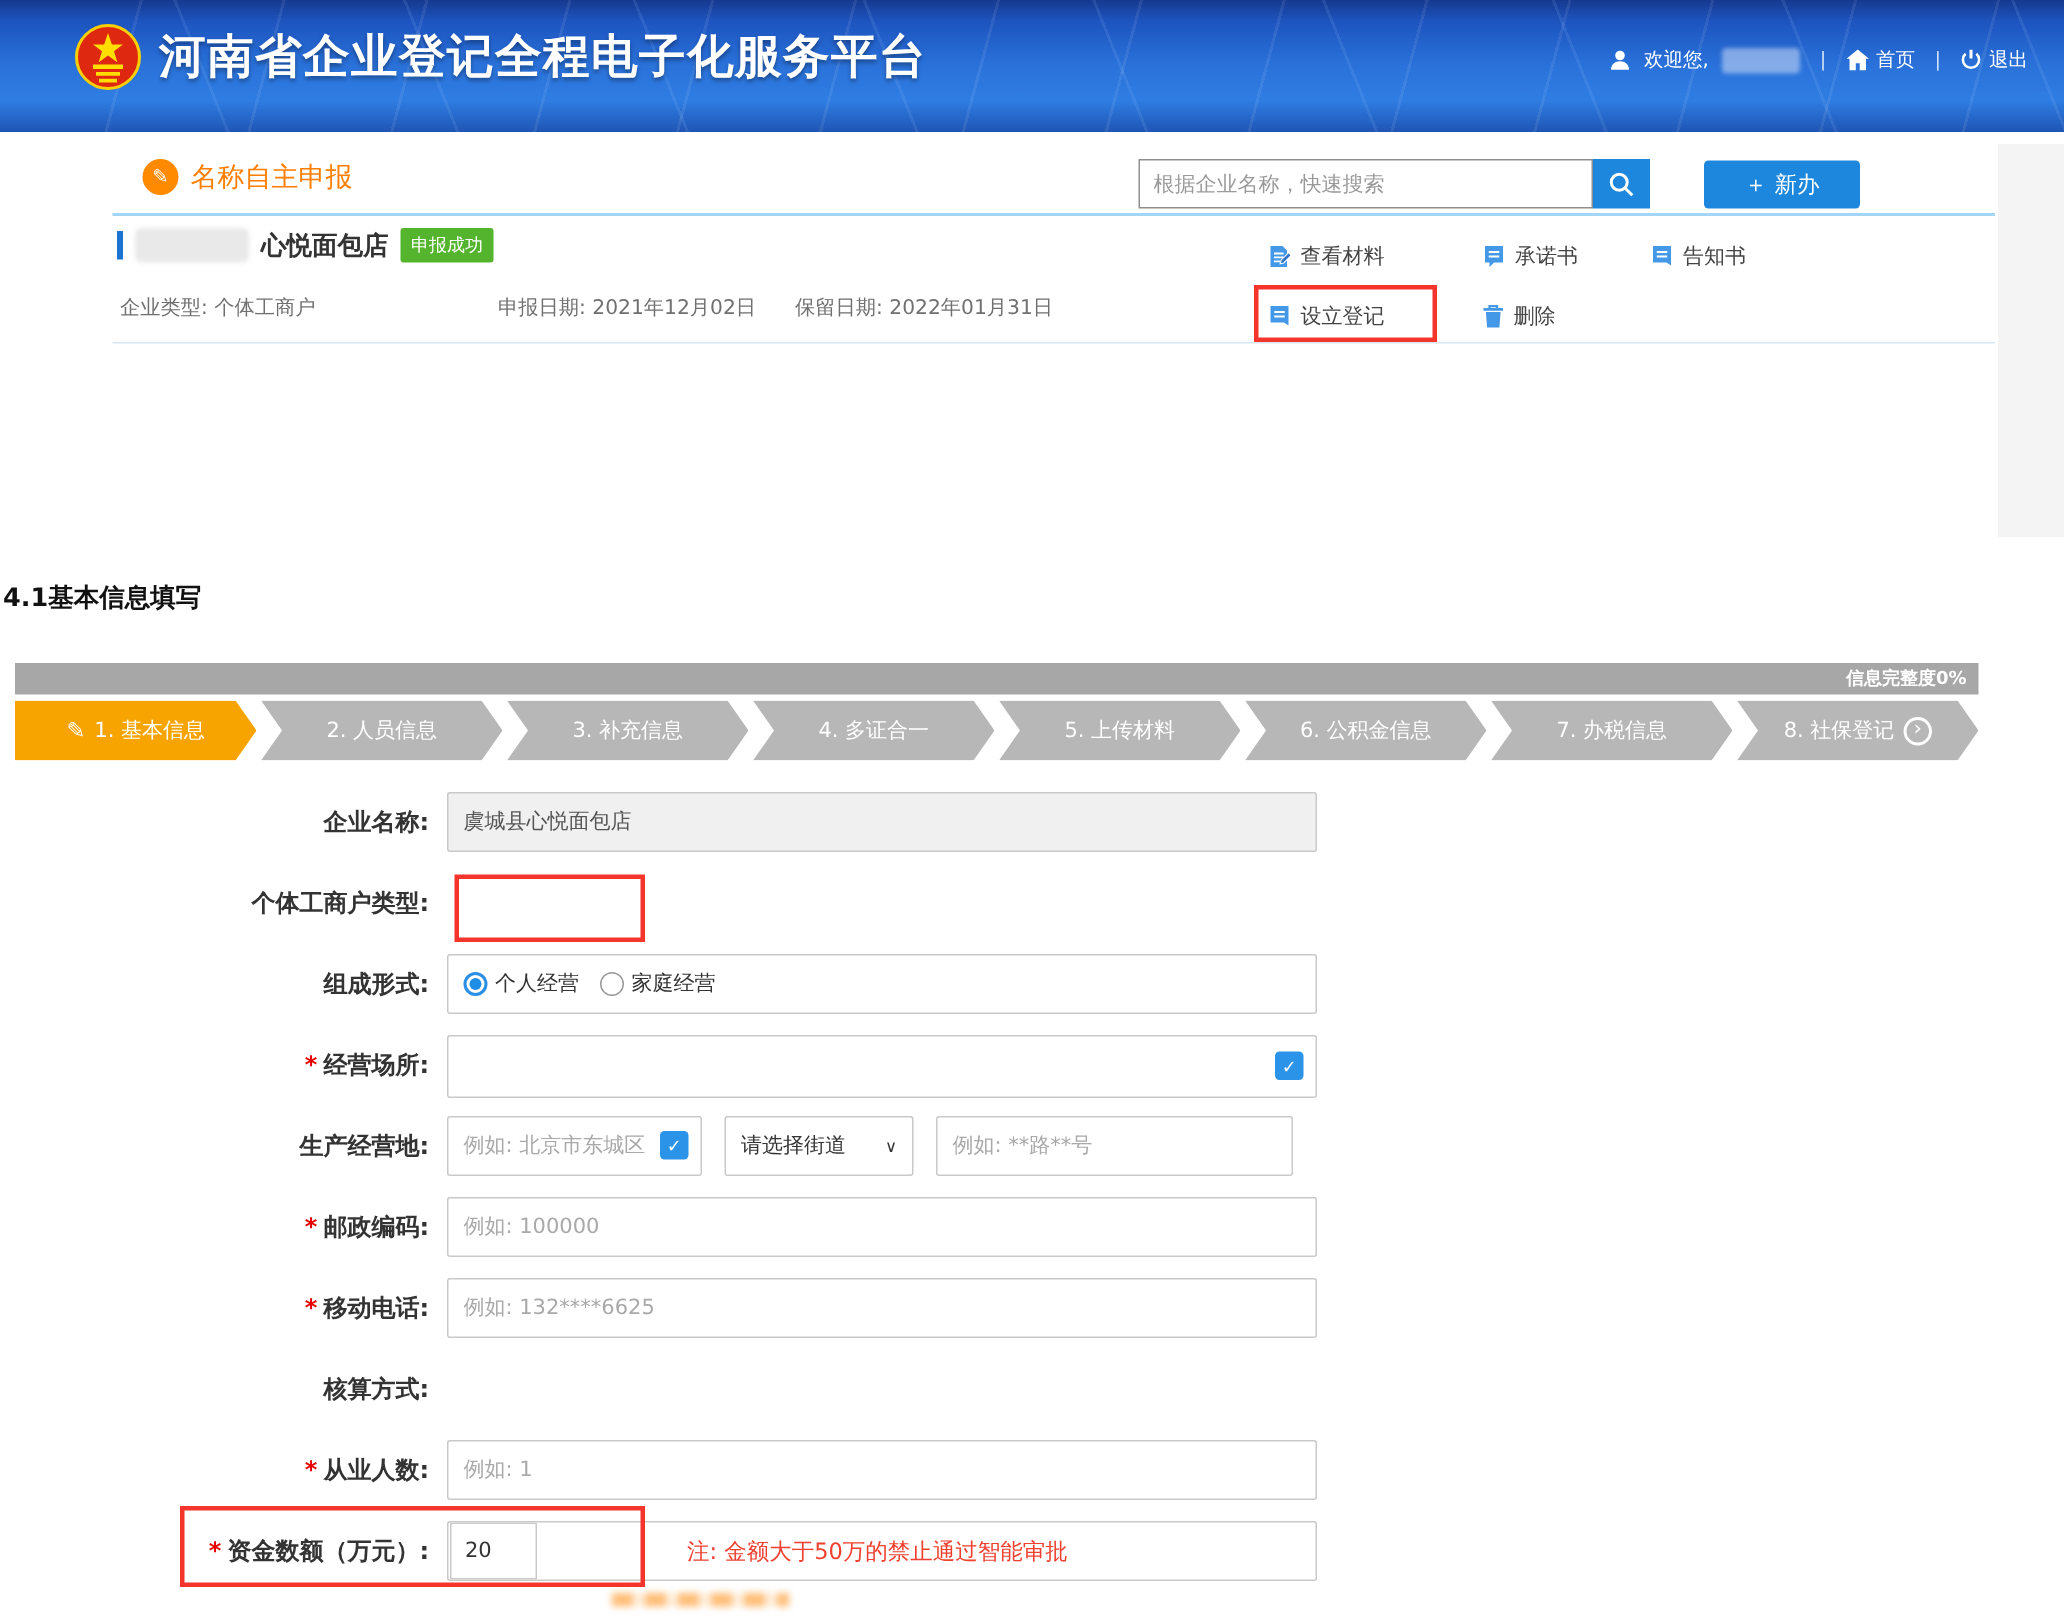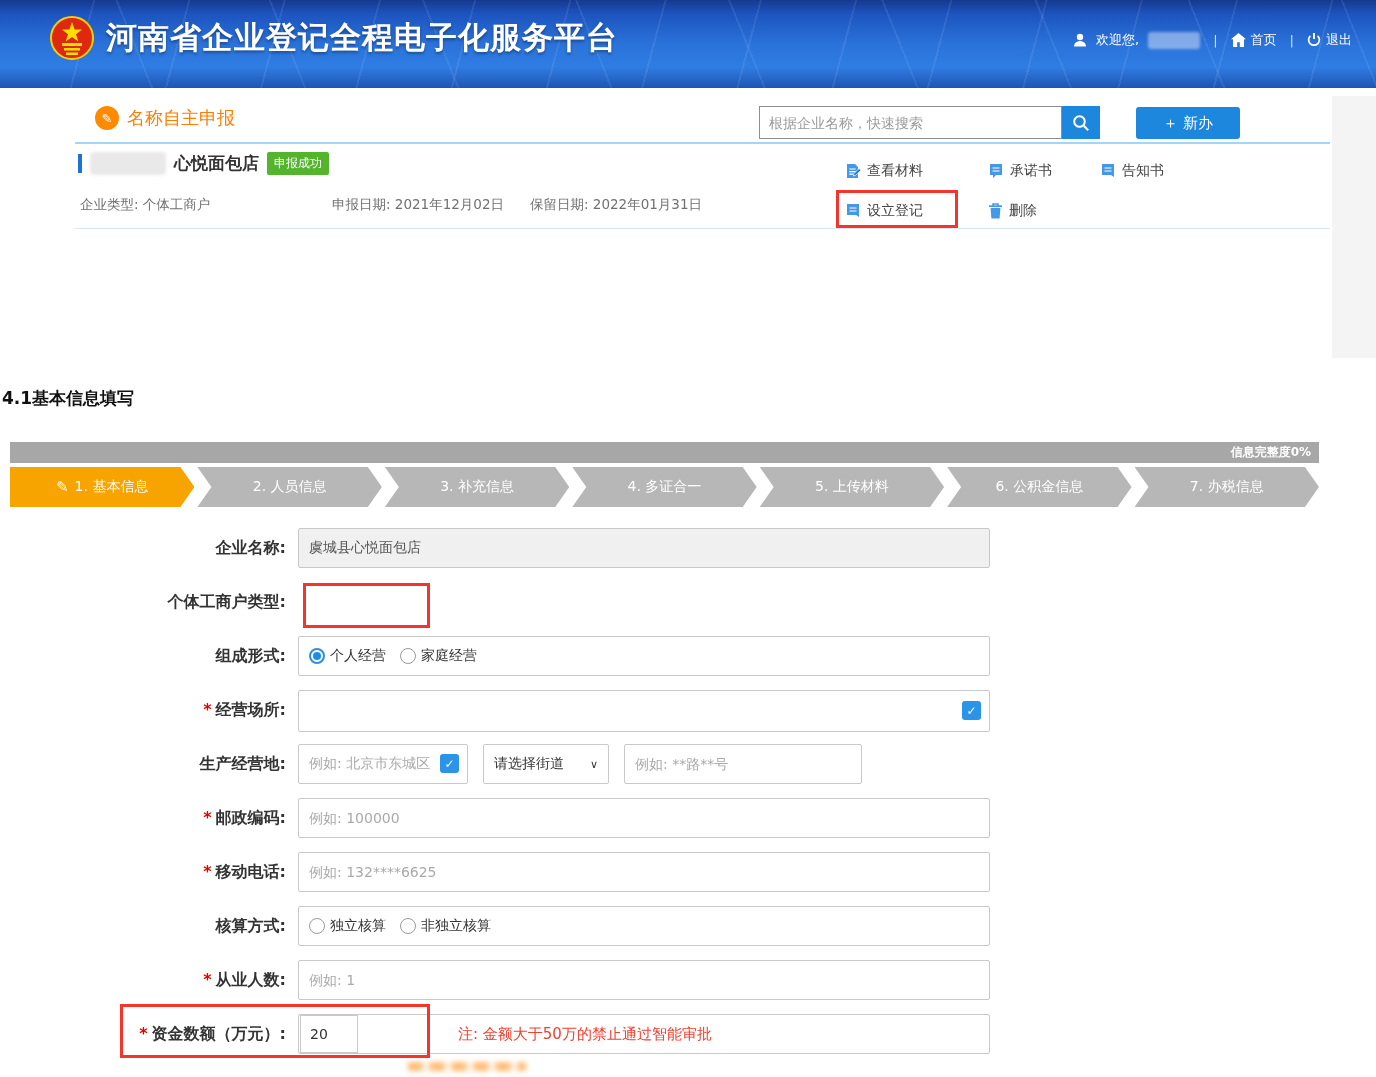--- a/index.html
+++ b/index.html
@@ -79,21 +79,21 @@
   .step.active { background:#f7a400; }
   .step .pencil { font-size:15px; }
   .more-circle { width:19px; height:19px; border:2px solid #fff; border-radius:50%; display:inline-flex;
     align-items:center; justify-content:center; font-size:14px; line-height:1; padding-bottom:2px; }
 
   
   .frow { position:absolute; left:0; display:flex; align-items:flex-start; }
   .flabel { width:298px; text-align:right; padding-right:12px; font-size:16px; font-weight:bold;
     color:#333; line-height:40px; white-space:nowrap; }
   .req { color:#e60000; margin-right:4px; }
-  .box { width:692px; height:40px; border:1px solid #c9c9c9; border-radius:2px; display:flex;
+  .box { width:580px; height:40px; border:1px solid #c9c9c9; border-radius:2px; display:flex;
     align-items:center; padding:0 10px; font-size:14px; color:#555; background:#fff; position:relative; }
   input.box { font-family:inherit; outline:none; }
   input.box::placeholder { color:#a9a9a9; }
   .readonly { background:#f0f0f0; }
   .ropt { display:flex; align-items:center; margin-right:14px; font-size:14px; color:#333; cursor:pointer; }
   .radio { width:16px; height:16px; border:1px solid #9a9a9a; border-radius:50%; background:#fff;
     margin-right:5px; position:relative; flex:none; }
   .radio.checked { border:2px solid #2b8fe3; }
   .radio.checked::after { content:""; position:absolute; left:2px; top:2px; width:8px; height:8px;
     border-radius:50%; background:#1f8ce6; }
@@ -253,20 +253,24 @@
     </div>
   <div class="step">
       <span>5. 上传材料</span>
     </div>
   <div class="step">
       <span>6. 公积金信息</span>
     </div>
   <div class="step">
       <span>7. 办税信息</span>
     </div>
+  <div class="step">
+    <span>8. 社保登记</span>
+    <span class="more-circle">›</span>
+  </div>
 </div>
 
 <div class="frow" style="top:528px;">
   <div class="flabel"><span>企业名称:</span></div>
   <input class="box readonly" readonly="" value="虞城县心悦面包店" style="">
 </div>
 
 <div class="frow" style="top:582px;">
   <div class="flabel"><span>个体工商户类型:</span></div>
 </div>
@@ -318,30 +322,20 @@
 
 <div class="frow" style="top:852px;">
   <div class="flabel">
     <span class="req">*</span><span>移动电话:</span>
   </div>
   <input class="box" placeholder="例如: 132****6625" style="">
 </div>
 
 <div class="frow" style="top:906px;">
   <div class="flabel"><span>核算方式:</span></div>
-  <div class="box">
-    <label class="ropt">
-      <span class="radio"></span>
-      <span>独立核算</span>
-    </label>
-    <label class="ropt">
-      <span class="radio"></span>
-      <span>非独立核算</span>
-    </label>
-  </div>
 </div>
 
 <div class="frow" style="top:960px;">
   <div class="flabel">
     <span class="req">*</span><span>从业人数:</span>
   </div>
   <input class="box" placeholder="例如: 1" style="">
 </div>
 
 <div class="frow" style="top:1014px;">

